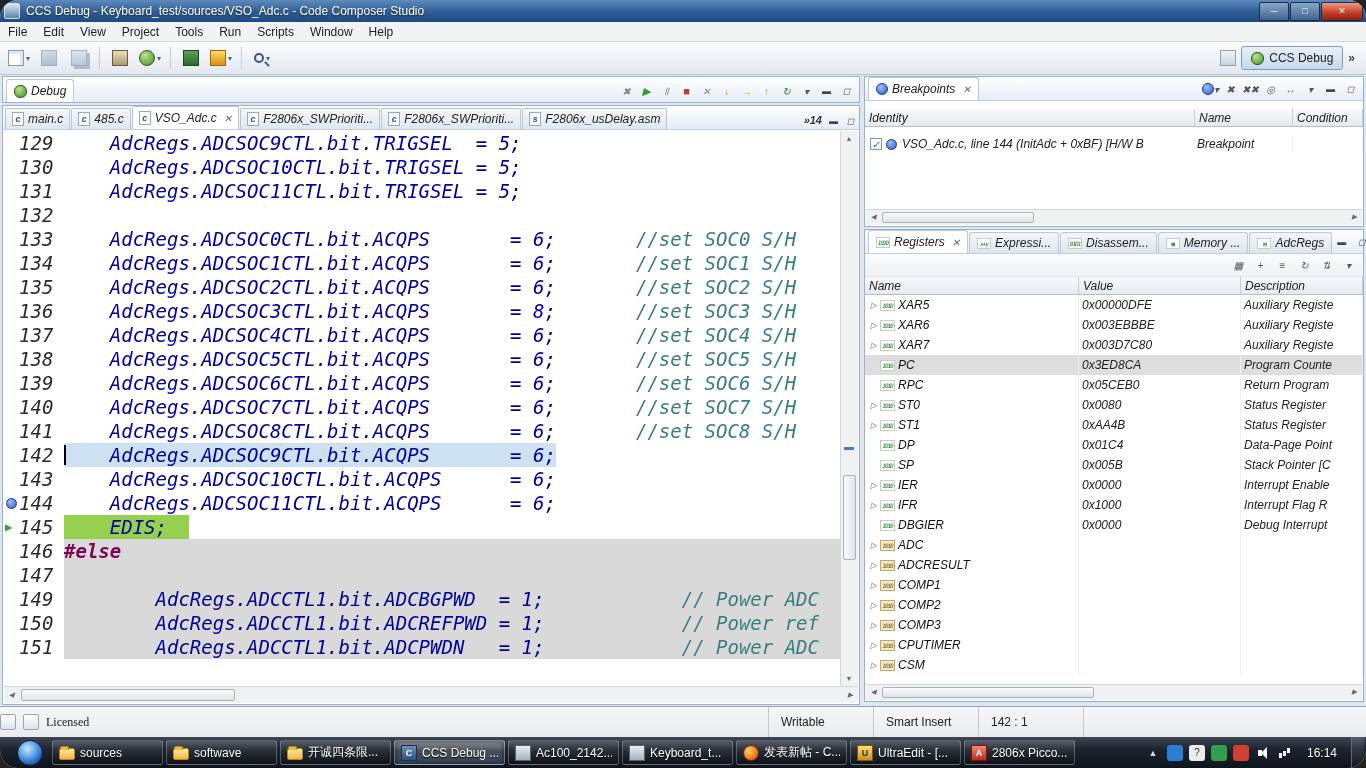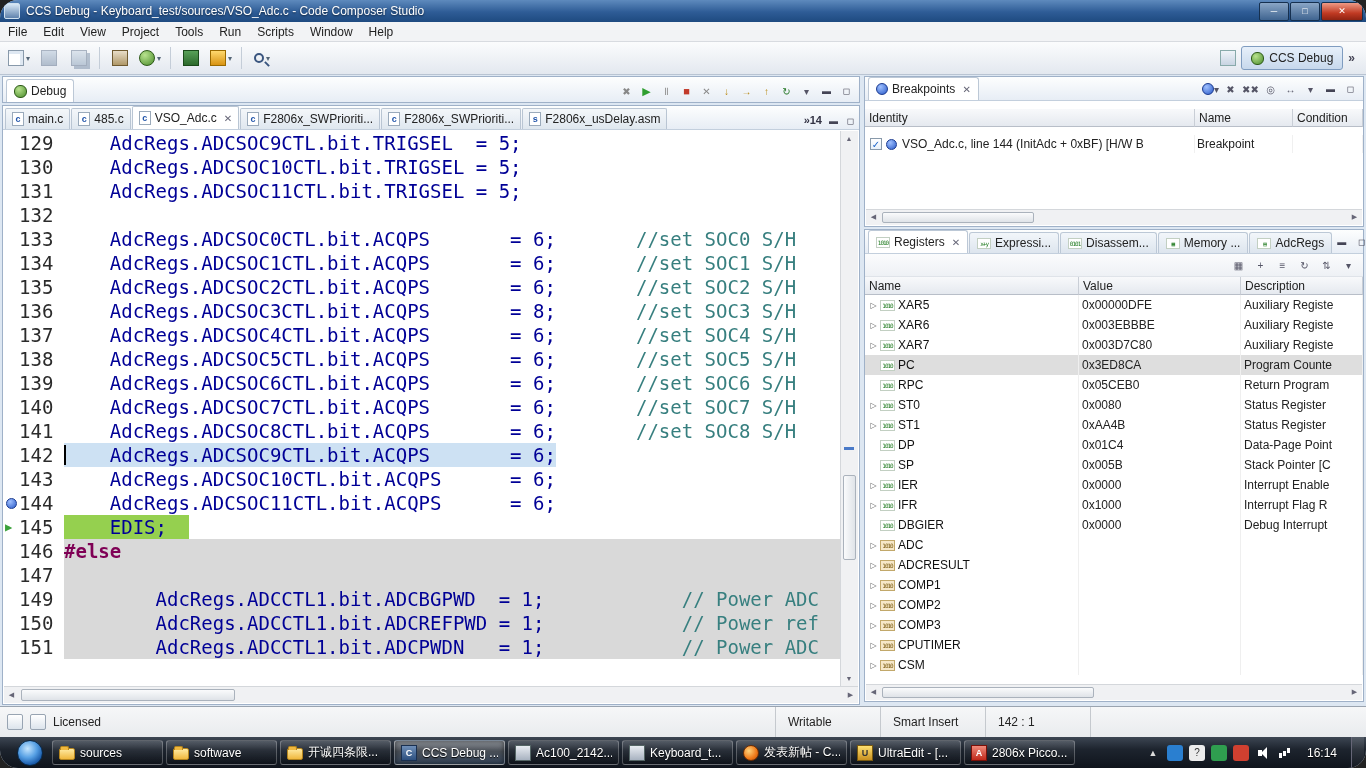--- a/index.html
+++ b/index.html
@@ -38,21 +38,21 @@
   .ic-flash{background:linear-gradient(#ffd96e,#d89312);border:1px solid #9a6a00;}
   .ic-search{border:2px solid #3a557f;border-radius:50%;width:10px;height:10px;}
   .ic-search::after{content:"";position:absolute;left:8px;top:8px;width:6px;height:2px;background:#3a557f;transform:rotate(45deg);}
   .persp{margin-left:auto;display:flex;align-items:center;gap:5px;padding-right:6px;}
   .ic-persp{background:linear-gradient(#eef3f8,#c8d4e2);border:1px solid #8aa;}
   .persp-btn{display:flex;align-items:center;gap:5px;height:22px;padding:0 9px;border:1px solid #7f9cc0;border-radius:3px;
     background:linear-gradient(#e7f0fa,#c7d8ec);}
   .persp-more{color:#445;font-weight:bold;}
 
   
-  .panel{position:absolute;background:#fff;border:1px solid #9fb1c8;box-sizing:border-box;}
+  .panel{position:absolute;background:#fff;border:1px solid #9fb1c8;box-sizing:border-box;font-style:italic;}
   .view-header{height:24px;background:linear-gradient(#fdfefe,#e7edf5);border-bottom:1px solid #c3cfdd;
     display:flex;align-items:flex-end;padding-left:3px;box-sizing:border-box;}
   .vtab{height:20px;display:flex;align-items:center;gap:4px;padding:0 7px;margin-right:1px;white-space:nowrap;
     border:1px solid #bcc8d6;border-bottom:none;border-radius:3px 3px 0 0;background:linear-gradient(#f2f6fa,#dde5ee);}
   .vtab.active{background:#fff;height:22px;}
   .tclose{font-size:10px;color:#667;margin-left:3px;}
   .hicons{margin-left:auto;display:flex;align-items:center;gap:3px;padding:0 4px 3px 0;}
   .hic{min-width:17px;height:16px;display:flex;align-items:center;justify-content:center;font-size:10px;color:#556;}
   .mm{font-size:9px;color:#445;}
   .bugdot{width:11px;height:11px;border-radius:6px;background:radial-gradient(circle at 35% 30%,#b8e28e,#4b8d2c);border:1px solid #2d5a18;}
@@ -129,21 +129,21 @@
   .reg-icon.grp{background:#f6e7c8;border-color:#c2a86a;color:#7a5a10;}
   .reg-name{color:#111;}
   .vtab-ic{font-family:"DejaVu Sans Mono",monospace;font-size:6px;letter-spacing:-1px;color:#1e7a1e;background:#fff;
     border:1px solid #c2cfc2;width:14px;height:11px;line-height:10px;text-align:center;display:inline-block;box-sizing:border-box;}
   .reg-hscroll{position:absolute;left:1px;right:1px;bottom:1px;height:15px;background:#f0f1f3;border-top:1px solid #d4d7db;}
   .reg-hthumb{position:absolute;top:2px;bottom:2px;left:16px;width:210px;border:1px solid #aab2bc;border-radius:2px;background:linear-gradient(#fafbfc,#dfe3e8);}
 
   
   .statusbar{position:absolute;left:0;top:706px;width:1366px;height:31px;background:linear-gradient(#f6f7f8,#e9ebee);
     border-top:1px solid #9aa4b0;display:flex;align-items:stretch;box-sizing:border-box;font-size:12px;}
-  .sb-left{display:flex;align-items:center;gap:7px;padding-left:7px;flex:0 0 768px;}
+  .sb-left{display:flex;align-items:center;gap:7px;flex:0 0 768px;font-family:Liberation Serif, serif;}
   .sb-ic{width:14px;height:14px;border:1px solid #98a4b2;border-radius:2px;background:linear-gradient(#fff,#dce4ec);}
   .sb-cell{display:flex;align-items:center;padding:0 12px;border-left:1px solid #c5c9ce;min-width:80px;}
   .sb-fill{flex:1;border-left:1px solid #c5c9ce;}
 
   
   .taskbar{position:absolute;left:0;top:737px;width:1366px;height:31px;display:flex;align-items:center;gap:3px;
     background:linear-gradient(#3d4653,#1d242e 40%,#0f141c);box-sizing:border-box;padding-left:11px;}
   .start-orb{width:26px;height:26px;border-radius:50%;flex:0 0 auto;margin:0 6px;
     background:radial-gradient(circle at 40% 32%,#c6e6ff 0%,#57a0e4 42%,#1d5ead 72%,#0b3a74);border:1px solid #082848;box-sizing:border-box;}
   .task-btn{height:25px;flex:0 0 111px;display:flex;align-items:center;gap:5px;padding:0 6px;border:1px solid rgba(255,255,255,.25);

